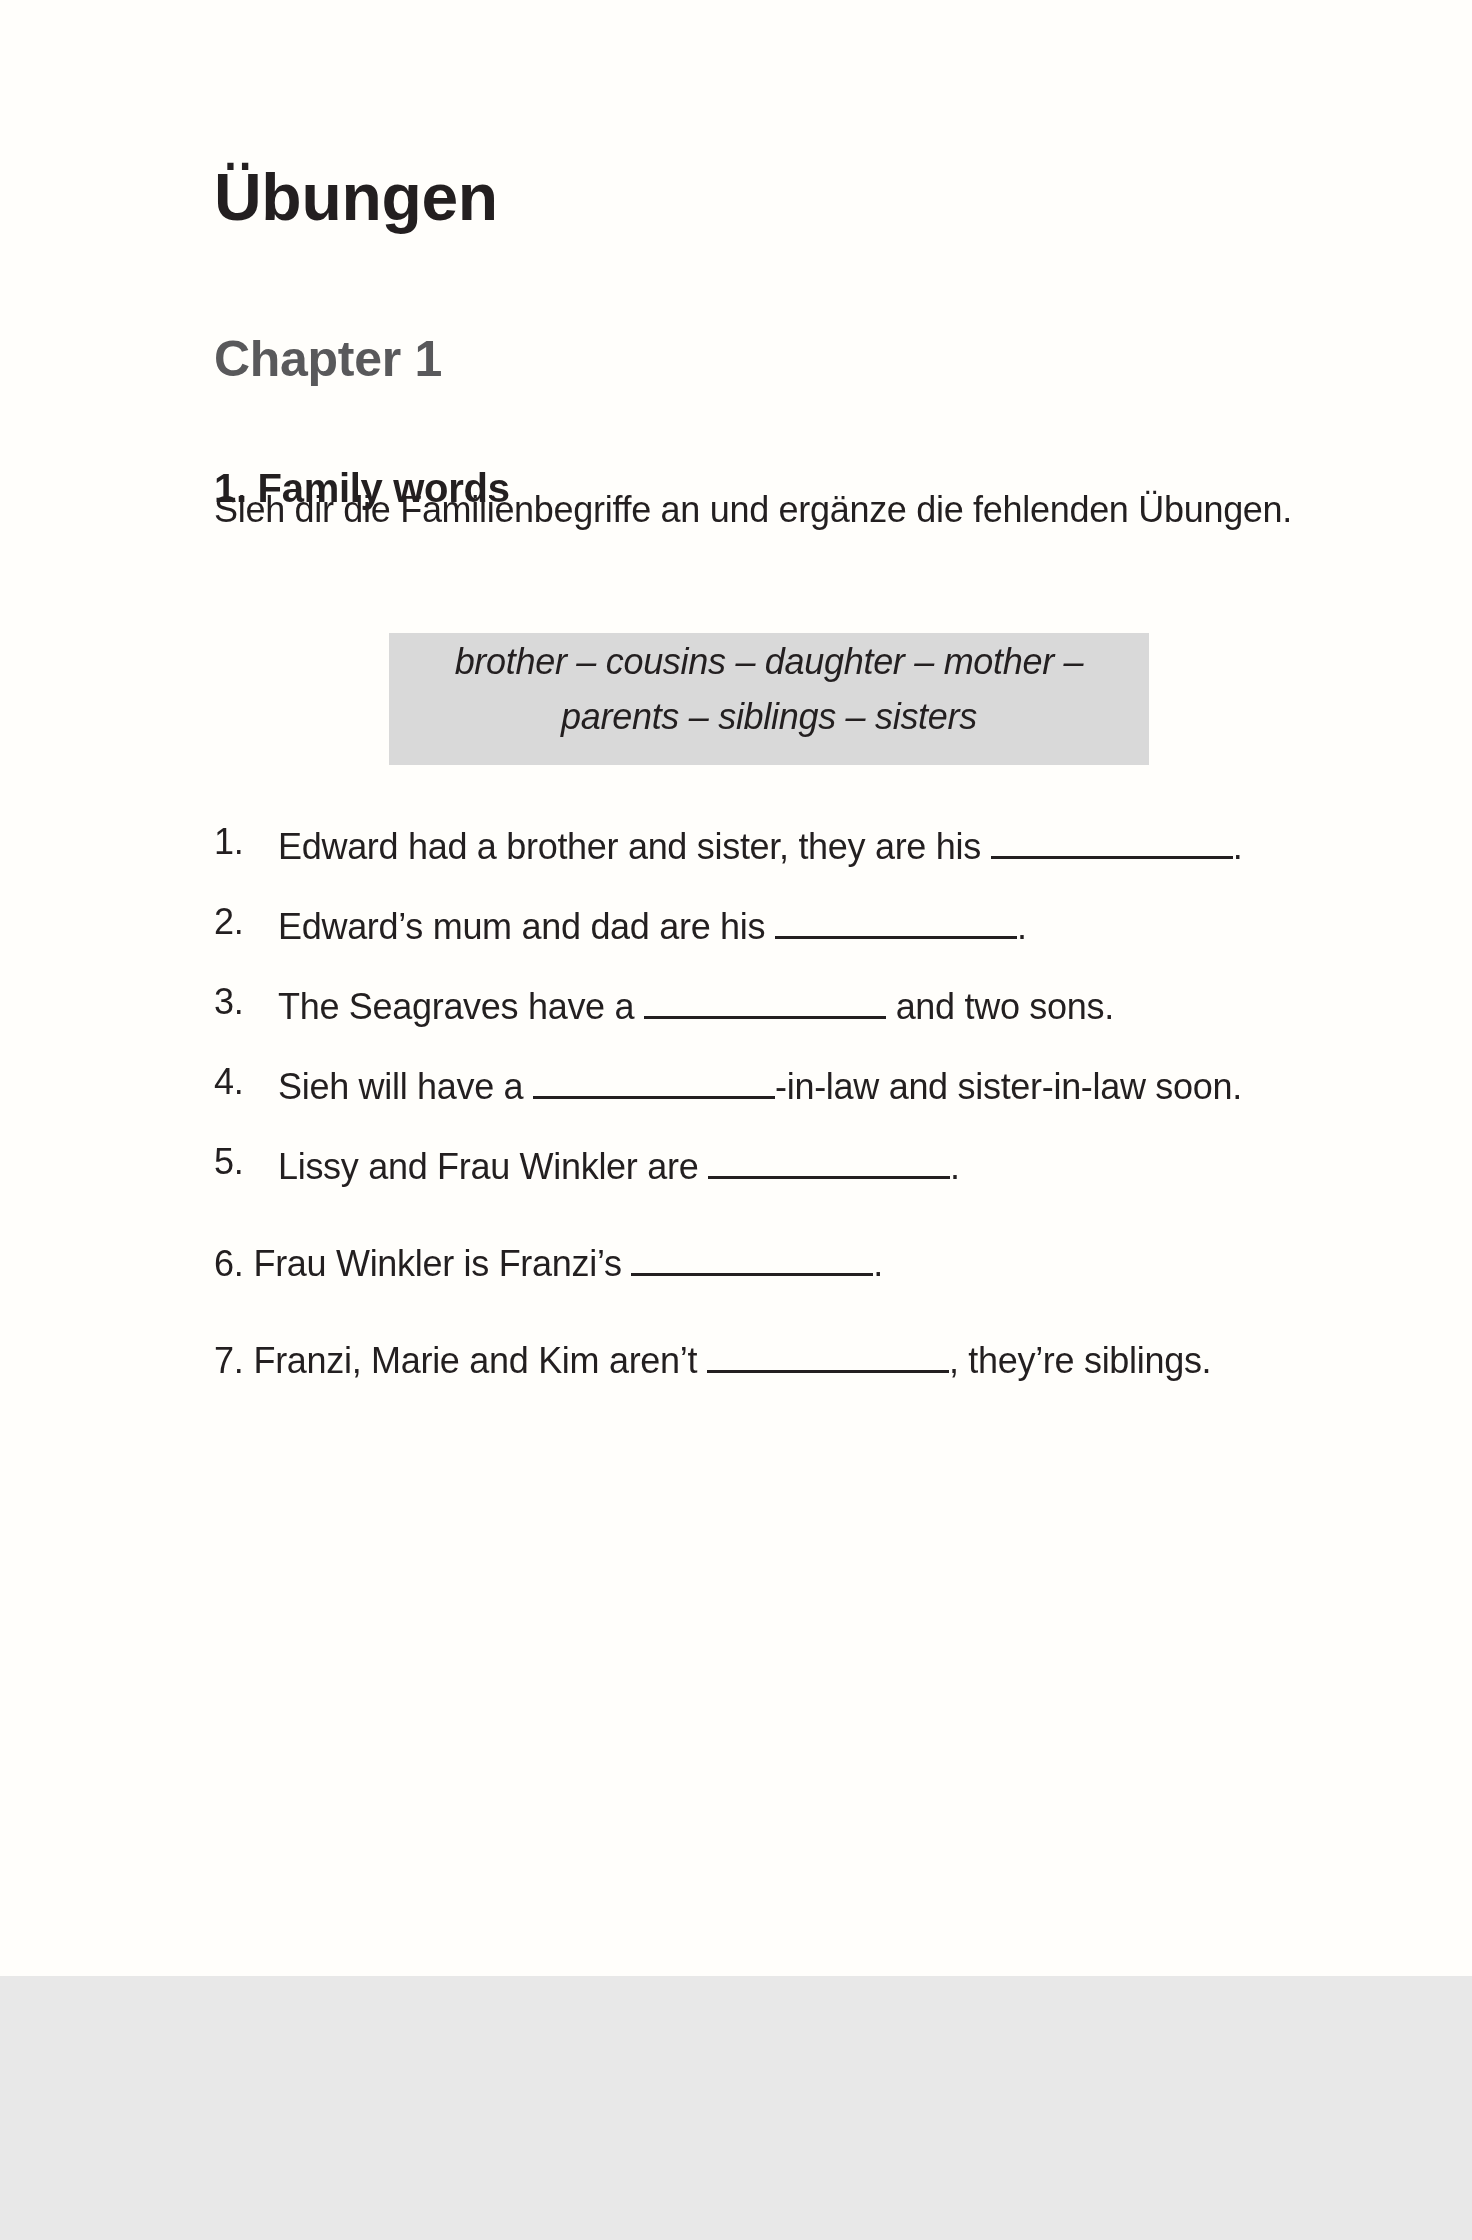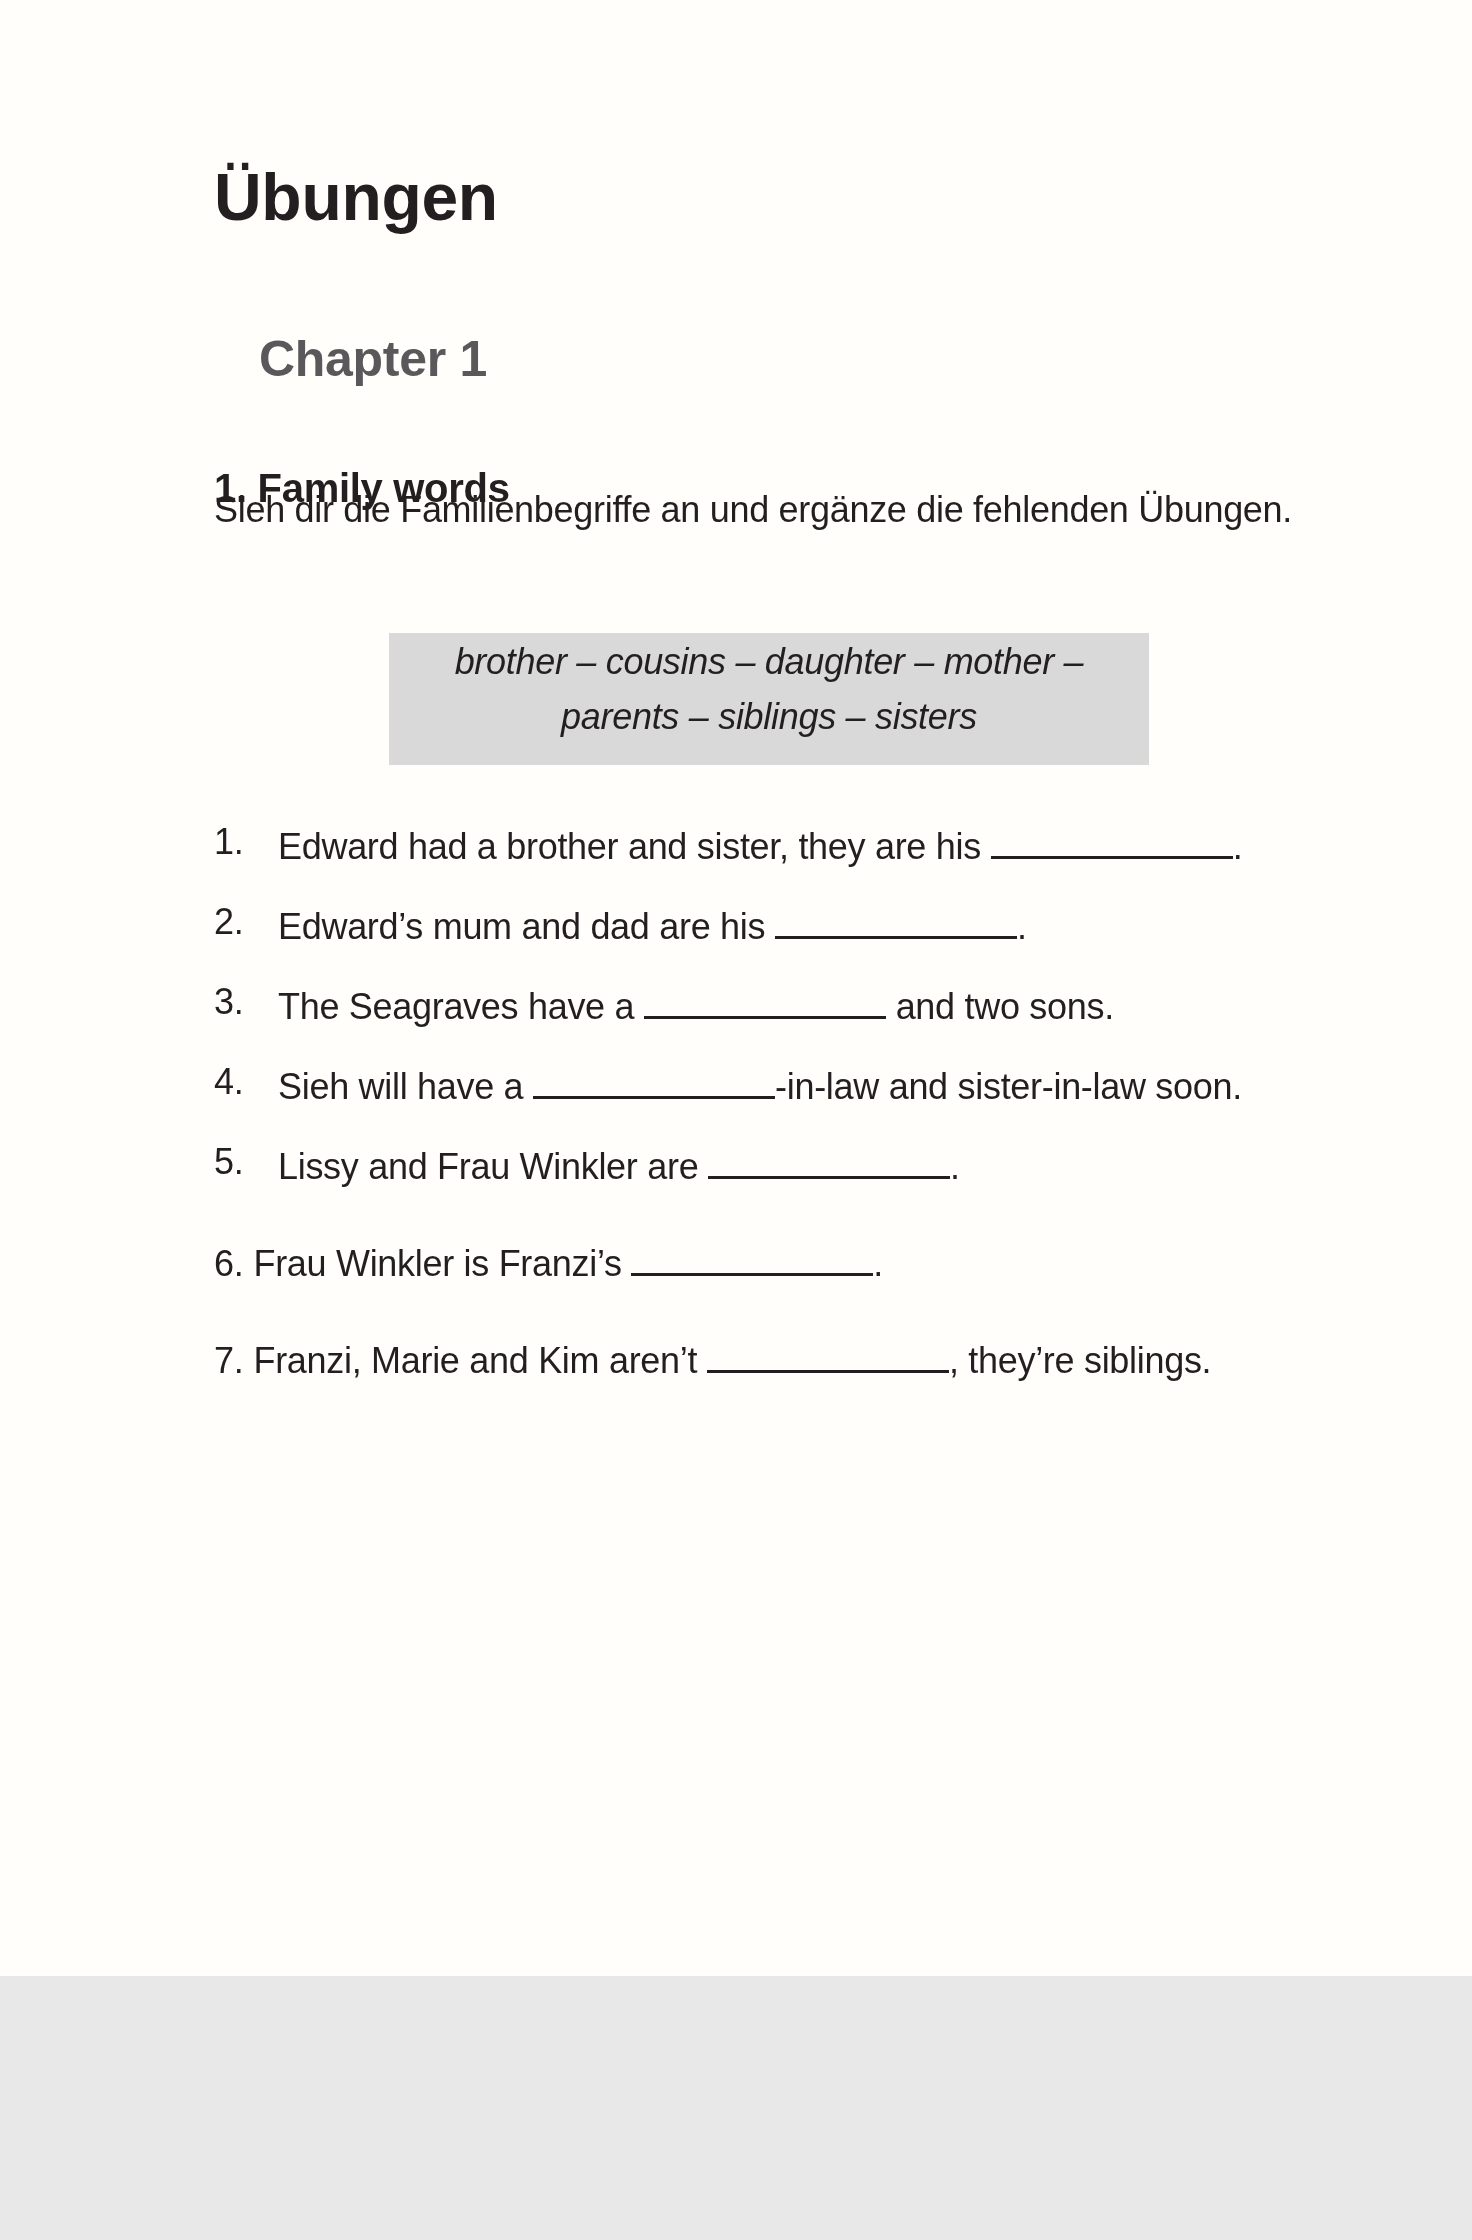--- a/index.html
+++ b/index.html
@@ -23,21 +23,20 @@
     white-space: pre;
   }
   .chapter {
     position: absolute;
     left: 214px; top: 292px;
     font-size: 50px;
     font-weight: bold;
     line-height: 1;
     color: var(--chapter-heading, #59595b);
     white-space: pre;
-    margin-left: 45px;
   }
   .section {
     position: absolute;
     left: 214px; top: 428px;
     font-size: 40px;
     font-weight: bold;
     line-height: 1;
     white-space: pre;
   }
   .instructions {

